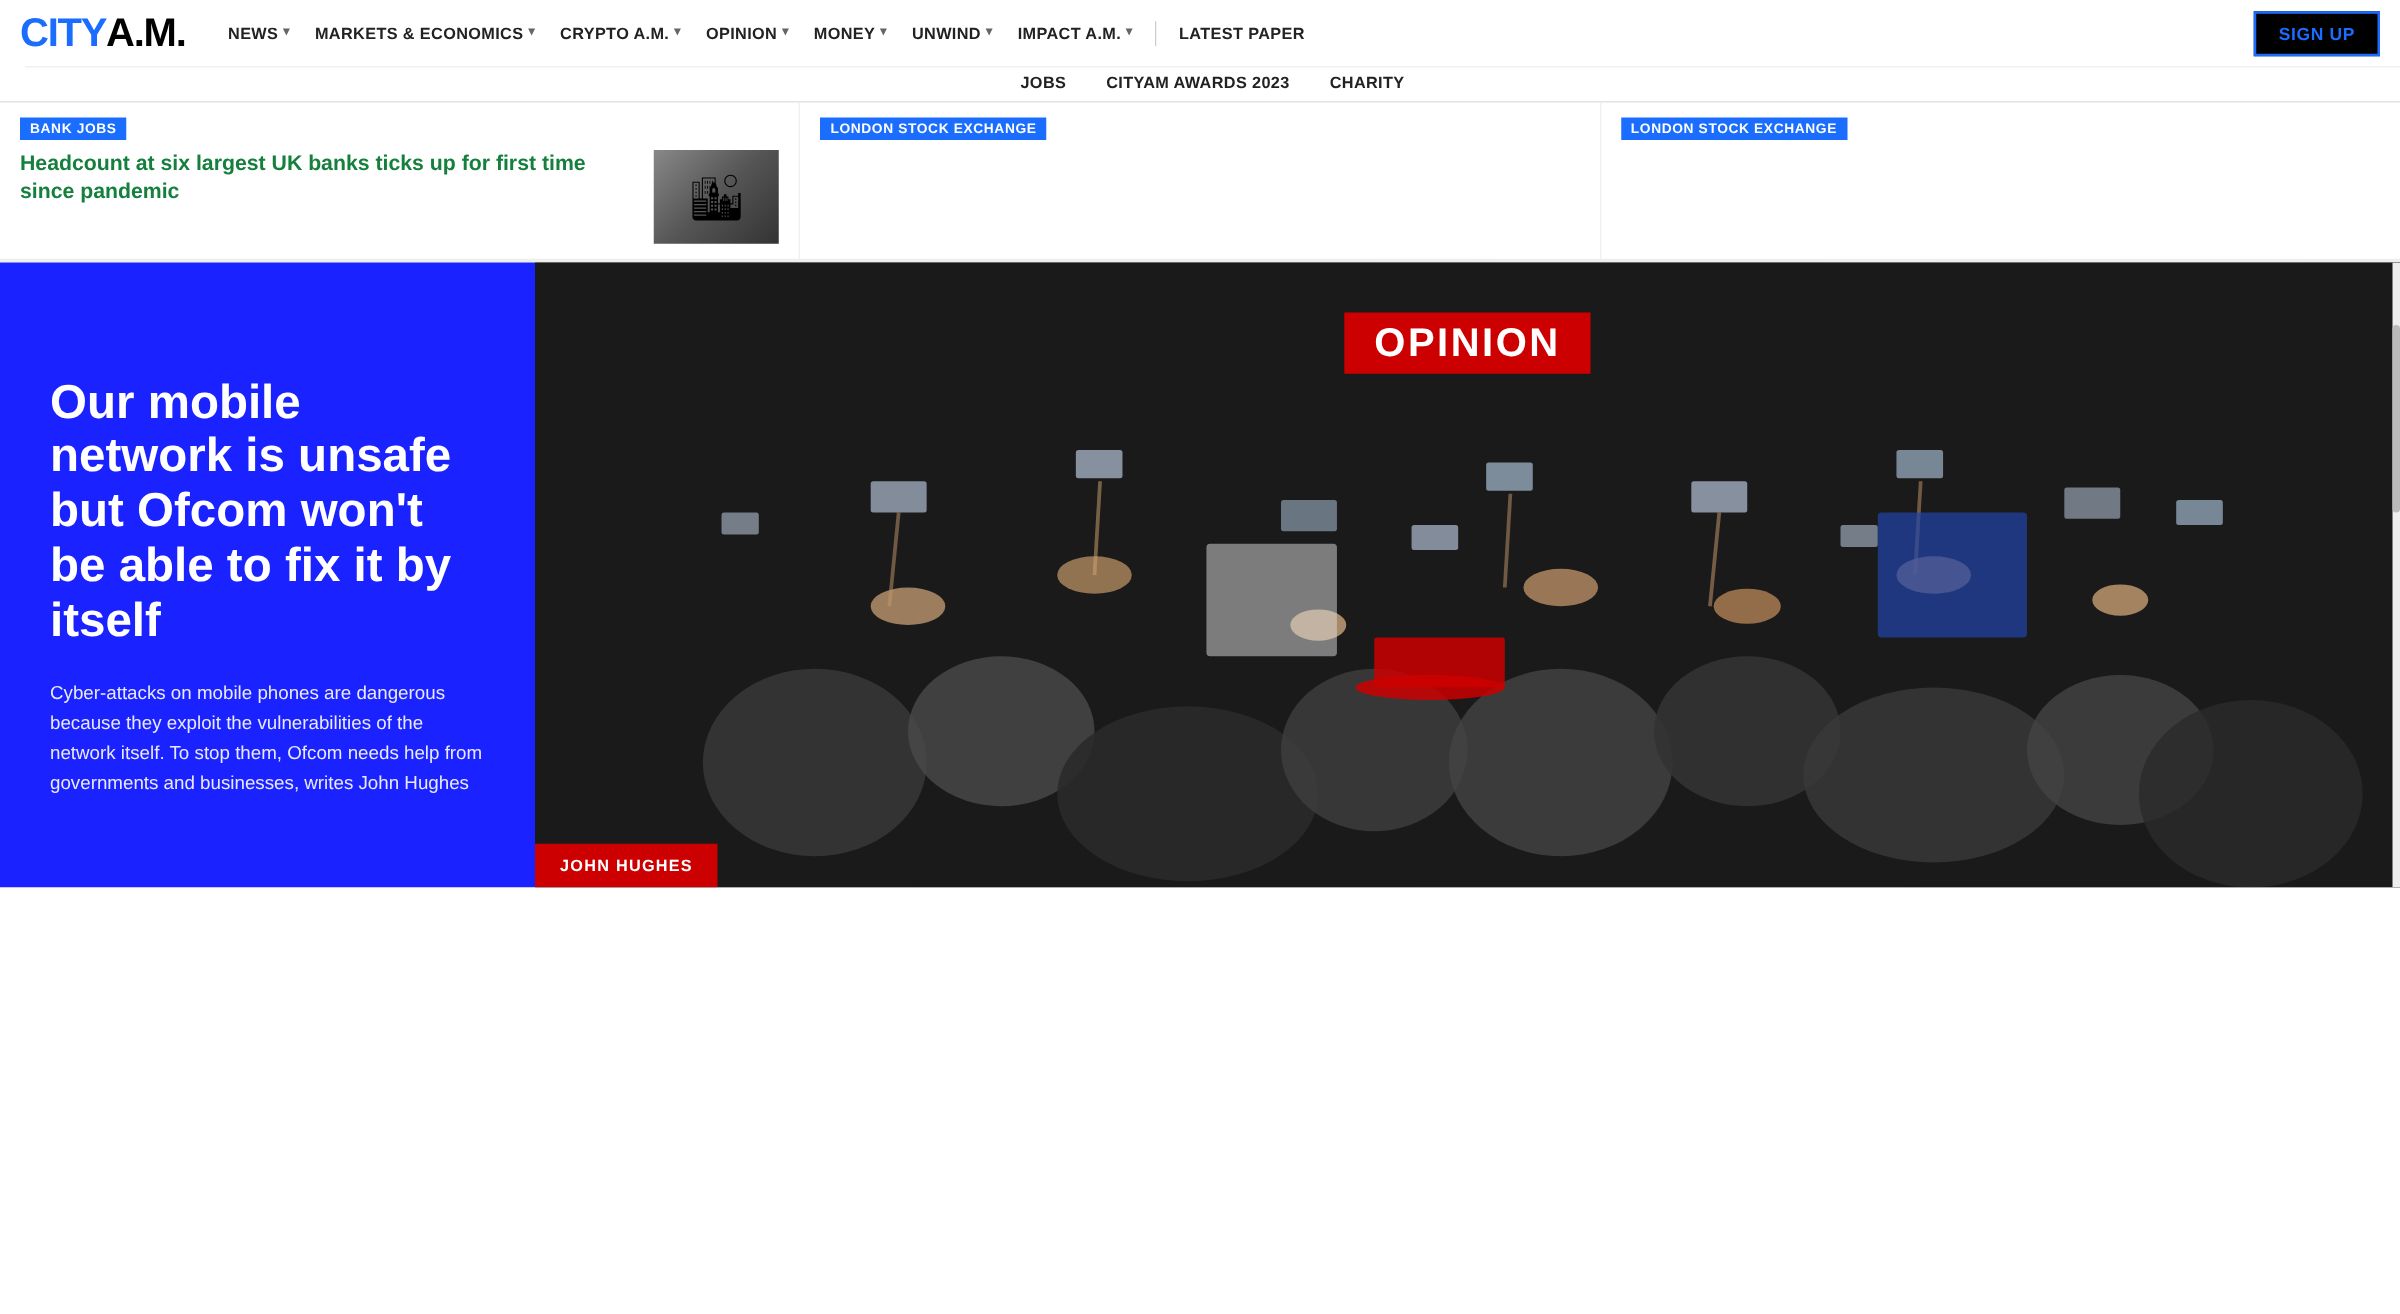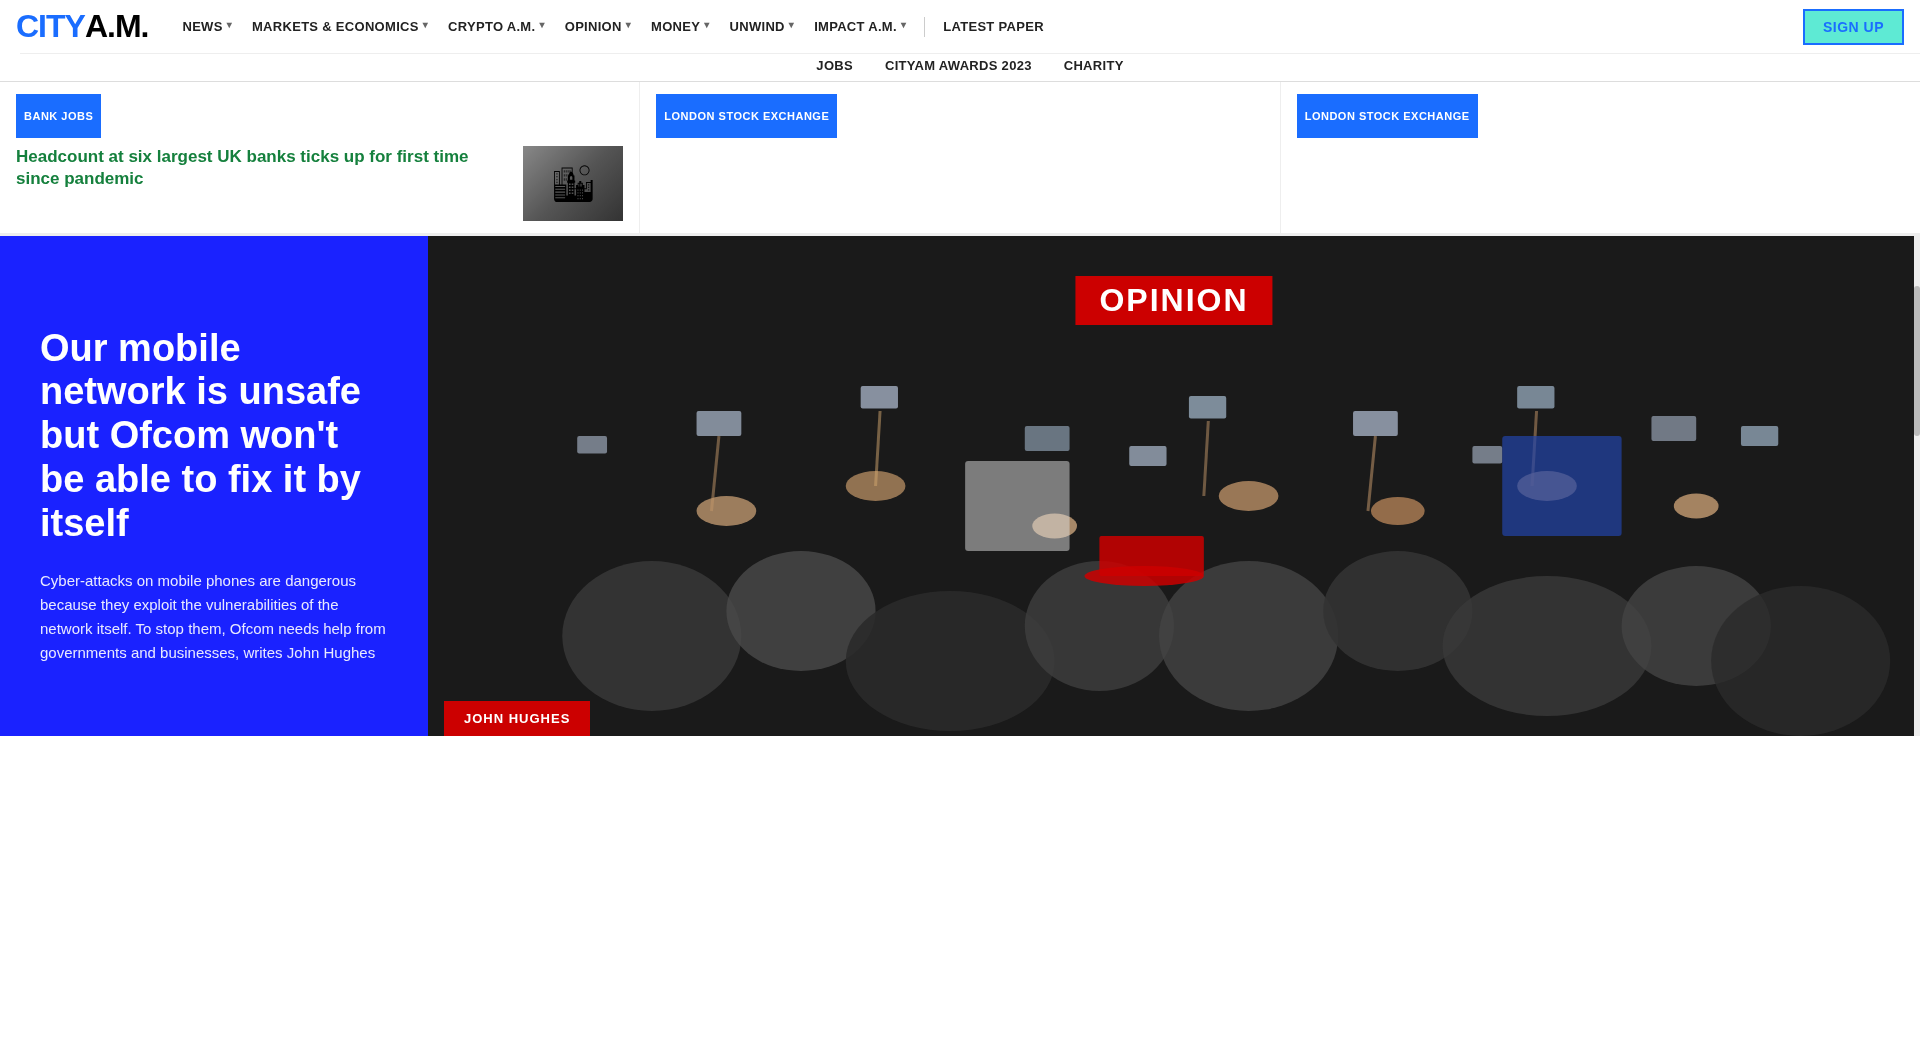--- a/index.html
+++ b/index.html
@@ -13,28 +13,28 @@
     .logo-am { color: #000; font-size: 32px; font-weight: 900; letter-spacing: -1px; }
 
     .nav-primary { display: flex; align-items: center; flex: 1; flex-wrap: wrap; }
     .nav-item { display: flex; align-items: flex-start; padding: 8px 10px; font-size: 13px; font-weight: 600; color: #222; cursor: pointer; white-space: nowrap; text-transform: uppercase; letter-spacing: 0.3px; }
     .nav-chevron { font-size: 10px; margin-left: 4px; color: #666; }
     .nav-divider { width: 1px; height: 20px; background: #ccc; margin: 0 8px; }
 
     .nav-secondary { display: flex; align-items: center; justify-content: center; padding: 4px 16px 8px; gap: 32px; border-top: 1px solid #eee; margin-left: 20px; }
     .nav-secondary-item { font-size: 13px; font-weight: 600; color: #222; cursor: pointer; text-transform: uppercase; letter-spacing: 0.3px; }
 
-    .signup-btn { margin-left: auto; border: 2px solid #1a6dff; color: #1a6dff; background: #5eead4; padding: 8px 18px; font-size: 14px; font-weight: 700; cursor: pointer; letter-spacing: 0.5px; white-space: nowrap; }
+    .signup-btn { margin-left: auto; border: 2px solid #1a6dff; color: #1a6dff; background: #000000; padding: 8px 18px; font-size: 14px; font-weight: 700; cursor: pointer; letter-spacing: 0.5px; white-space: nowrap; }
 
     
     .news-strip { display: flex; border-bottom: 3px solid #eee; }
     .news-strip-item { flex: 1; padding: 12px 16px; border-right: 1px solid #eee; display: flex; flex-direction: column; gap: 8px; }
     .news-strip-item:last-child { border-right: none; }
 
-    .category-badge { display: inline-block; background: #1a6dff; color: #fff; font-size: 11px; font-weight: 700; padding: 16px 8px; text-transform: uppercase; letter-spacing: 0.5px; align-self: flex-start; }
+    .category-badge { display: inline-block; background: #1a6dff; color: #fff; font-size: 11px; font-weight: 700; padding: 3px 8px; text-transform: uppercase; letter-spacing: 0.5px; align-self: flex-start; }
 
     .news-strip-content { display: flex; gap: 12px; align-items: flex-start; }
     .news-strip-text { flex: 1; }
     .news-strip-title { font-size: 17px; font-weight: 700; color: #15803d; line-height: 1.3; cursor: pointer; }
 
     
     .img-placeholder { width: 100px; height: 75px; flex-shrink: 0; overflow: hidden; }
     .img-banks { background: linear-gradient(135deg, #888 0%, #555 50%, #333 100%); position: relative; }
     .img-banks::after { content: '🏙'; font-size: 36px; position: absolute; top: 50%; left: 50%; transform: translate(-50%,-50%); filter: grayscale(1); }
     .img-lse { background: linear-gradient(135deg, #c00 0%, #800 50%, #400 100%); position: relative; }
@@ -49,21 +49,21 @@
     .blue-panel { background: #1a22ff; width: 428px; flex-shrink: 0; padding: 60px 40px 40px; display: flex; flex-direction: column; justify-content: center; }
     .blue-panel-title { font-size: 38px; font-weight: 900; color: #fff; line-height: 1.15; margin-bottom: 24px; }
     .blue-panel-desc { font-size: 15px; color: rgba(255,255,255,0.9); line-height: 1.6; }
 
     
     .opinion-panel { flex: 1; position: relative; overflow: hidden; background: #1a1a1a; }
     .opinion-bg { width: 100%; height: 100%; background: linear-gradient(160deg, #1a1a1a 0%, #2a2a2a 20%, #444 40%, #222 100%); position: relative; display: flex; align-items: center; justify-content: center; overflow: hidden; }
 
     .opinion-label { position: absolute; top: 40px; left: 50%; transform: translateX(-50%); background: #c00; color: #fff; font-size: 32px; font-weight: 900; padding: 6px 24px; letter-spacing: 2px; z-index: 10; }
 
-    .author-tag { position: absolute; bottom: 0; left: 16px; background: #c00; color: #fff; font-size: 13px; font-weight: 700; padding: 10px 20px; letter-spacing: 1px; text-transform: uppercase; z-index: 10; }
+    .author-tag { position: absolute; bottom: 0; left: 0; background: #c00; color: #fff; font-size: 13px; font-weight: 700; padding: 10px 20px; letter-spacing: 1px; text-transform: uppercase; z-index: 10; }
 
     
     .scroll-hint { position: absolute; right: 0; top: 0; bottom: 0; width: 6px; background: #eee; }
     .scroll-thumb { position: absolute; top: 10%; width: 100%; height: 30%; background: #bbb; border-radius: 3px; }
   </style>
 </head>
 <body>
 
 <header class="header">
   <div class="header-top">

